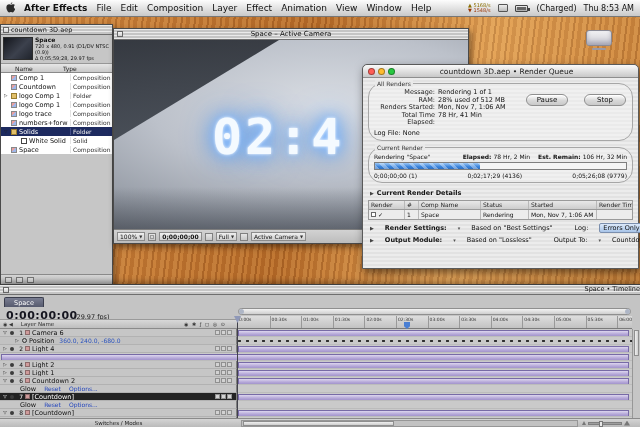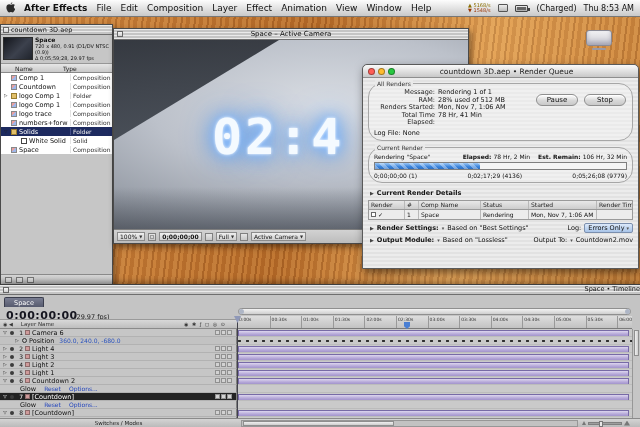--- a/index.html
+++ b/index.html
@@ -72,21 +72,21 @@
 .rq-win{position:absolute;left:362px;top:64px;width:277px;height:205px;z-index:3;background:#e4e4e4;border:1px solid #5a5a5a;border-radius:5px 5px 0 0;box-shadow:2px 4px 10px rgba(0,0,0,.5)}
 .rq-title{height:13px;display:flex;align-items:center;gap:3px;padding:0 5px;background:linear-gradient(#fafafa,#c8c8c8);border-bottom:1px solid #8e8e8e;border-radius:5px 5px 0 0}
 .tlight{width:7px;height:7px;border-radius:50%;border:1px solid rgba(0,0,0,.35);flex:0 0 auto}
 .tlight.red{background:#ff5f57}.tlight.yel{background:#febc2e}.tlight.grn{background:#28c840}
 .rq-title-text{flex:1;text-align:center;font-size:7.5px;color:#222;margin-right:18px;white-space:nowrap;overflow:hidden}
 .rq-body{position:relative;height:190px;padding:5px 5px 0;font-size:6.5px;background:repeating-linear-gradient(180deg,#ececec 0 2px,#e2e2e2 2px 4px)}
 .rq-group{position:relative;border:1px solid #a6a6a6;border-radius:14px;padding:5px 5px 3px;margin-bottom:6px;background:rgba(250,250,250,.35)}
 .rq-legend{position:absolute;top:-4px;left:6px;font-size:6px;background:#e9e9e9;padding:0 2px;color:#333}
 .rq-grid{display:grid;grid-template-columns:64px auto;line-height:7.5px;width:180px}
 .rq-grid .l{text-align:right;padding-right:3px;color:#222}
-.rq-btns{position:absolute;right:6px;top:10px;display:flex;gap:6px}
+.rq-btns{position:absolute;right:6px;top:10px;display:flex;gap:16px}
 .aqua-btn{min-width:42px;height:12px;border:1px solid #8f8f8f;border-radius:6px;background:linear-gradient(#ffffff,#d8d8d8 55%,#c9c9c9);box-shadow:inset 0 1px 0 #fff;font-size:7px;text-align:center;line-height:11px;padding:0 6px}
 .rq-log{margin-top:2px}
 .rq-cr-top{display:flex;gap:8px;align-items:baseline;white-space:nowrap;font-size:6px}
 .grow{flex:1}
 .pbar{height:8px;border:1px solid #7e7e7e;background:#f4f4f4;margin:2px 0;position:relative;overflow:hidden}
 .pfill{height:100%;background:linear-gradient(#9cc7f5,#3c85dd 60%,#2f6fc0);position:relative}
 .pfill::after{content:"";position:absolute;inset:0;background:repeating-linear-gradient(45deg,rgba(255,255,255,.35) 0 3px,transparent 3px 7px)}
 .rq-tcs{display:flex;justify-content:space-between;font-size:6px}
 .rq-details{display:flex;align-items:center;gap:3px;margin:2px 0 3px 2px;font-size:6.5px;font-weight:bold}
 .disc{font-size:5px;color:#444;font-weight:normal}
@@ -94,21 +94,21 @@
 .rq-thead{display:flex;height:9px;background:linear-gradient(#e8e8e8,#cdcdcd);border-bottom:1px solid #9a9a9a;font-size:6px;color:#222}
 .rq-thead span,.rq-trow>span{padding:0 2px;overflow:hidden;white-space:nowrap;border-right:1px solid #b9b9b9;display:flex;align-items:center}
 .rq-thead span:nth-of-type(1),.rq-trow .c1{flex:0 0 36px}
 .rq-thead span:nth-of-type(2),.rq-trow .c2{flex:0 0 14px}
 .rq-thead span:nth-of-type(3),.rq-trow .c3{flex:0 0 62px}
 .rq-thead span:nth-of-type(4),.rq-trow .c4{flex:0 0 48px}
 .rq-thead span:nth-of-type(5),.rq-trow .c5{flex:0 0 68px}
 .rq-thead span:nth-of-type(6),.rq-trow .c6{flex:1;border-right:none}
 .rq-trow{display:flex;height:9px;font-size:6px;background:#ececec}
 .cb{width:5px;height:5px;border:1px solid #666;background:#fff;margin-right:2px}
-.rq-line{display:flex;align-items:center;gap:3px;margin:3px 0 0 2px;white-space:nowrap}
+.rq-line{display:flex;align-items:center;gap:11px;margin:3px 0 0 2px;white-space:nowrap}
 .rq-line b{font-size:6.5px}
 .pop{color:#555;font-size:5px}
 .log-pop{display:flex;align-items:center;gap:2px;border:1px solid #7b8fae;border-radius:2px;padding:0 3px;height:10px;background:linear-gradient(#dce9fa,#a8c4e8)}
 
 .tl-win{position:absolute;left:0;top:284px;width:640px;height:143px;z-index:4;background:#c4c4c4;border-top:1px solid #3f3f3f;box-shadow:0 -2px 6px rgba(0,0,0,.35)}
 .tl-title{height:10px;position:relative;text-align:right;font-size:6.5px;line-height:9px}
 .tl-title .closebox{position:absolute;left:3px;top:2px}
 .tl-body{position:relative;height:132px}
 .tl-tab{position:absolute;left:4px;top:2px;width:40px;height:10px;background:linear-gradient(#7a7e92,#565a6e);border:1px solid #3b3e4e;border-bottom:none;border-radius:2px 2px 0 0;color:#fff;font-size:6.5px;text-align:center;line-height:10px;z-index:2}
 .tl-tc{position:absolute;left:6px;top:14px;font-size:11px;font-weight:bold;color:#15151f;letter-spacing:.5px}
@@ -509,34 +509,20 @@
               <span class="sws">
                 <i></i>
                 <i></i>
                 <i></i>
               </span>
             </div>
             <div class="tl-r bar"></div>
           </div>
 
           <div class="trow row-layer">
-            <div class="tl-l">
-              <span class="arr">▷</span>
-              <span class="eye"></span>
-              <span class="lnum">3</span>
-              <span class="swatch"></span>
-
-              <span class="lname">Light 3</span>
-
-              <span class="sws">
-                <i></i>
-                <i></i>
-                <i></i>
-              </span>
-            </div>
             <div class="tl-r bar"></div>
           </div>
 
           <div class="trow row-layer">
             <div class="tl-l">
               <span class="arr">▷</span>
               <span class="eye"></span>
               <span class="lnum">4</span>
               <span class="swatch"></span>
 

